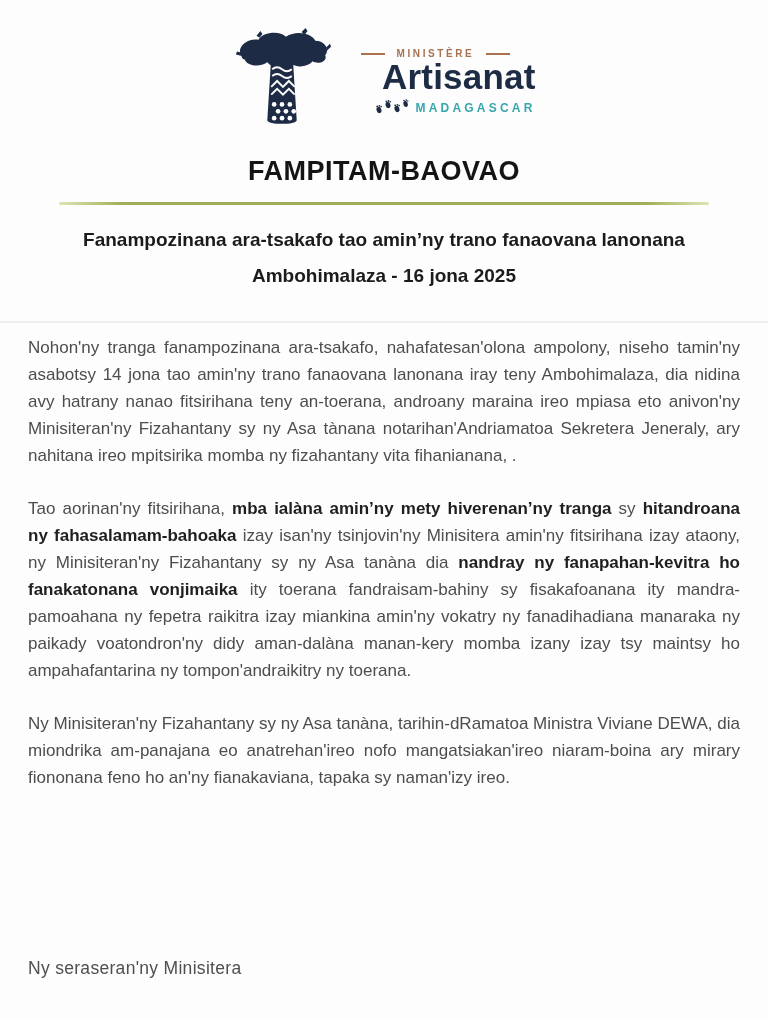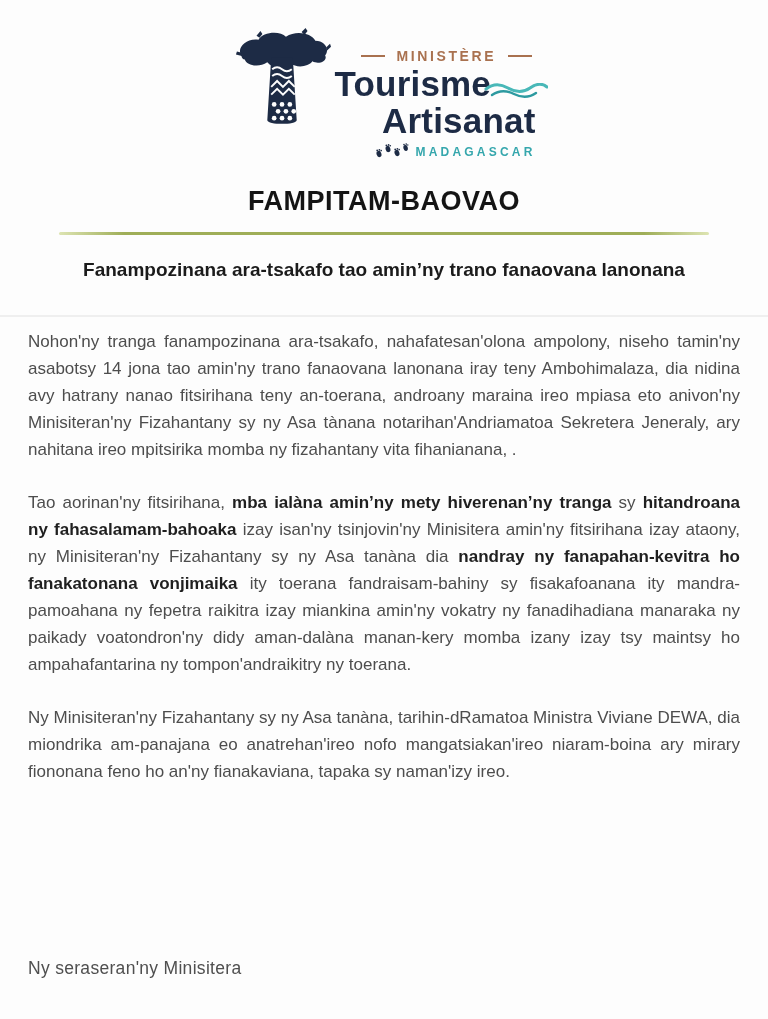--- a/index.html
+++ b/index.html
@@ -13,21 +13,21 @@
   }
 
   
   .logo-wrap {
     display:flex; justify-content:center; align-items:flex-start;
     padding-top:28px; gap:4px;
   }
   .lockup { padding-top:20px; }
   .ministere-row {
     display:flex; align-items:center; gap:12px;
-    color:#a9714f; font-size:14px; font-weight:bold; letter-spacing:2.6px;
+    color:#a9714f; font-size:10px; font-weight:bold; letter-spacing:2.6px;
     padding-left:26px;
   }
   .dash { width:24px; height:0; border-top:2px solid #a9714f; }
   .tourisme {
     position:relative;
     font-size:35px; font-weight:bold; color:#1d2b45;
     line-height:1.05; letter-spacing:0.2px; margin-top:2px;
   }
   .wave { position:absolute; right:-12px; bottom:-3px; }
   .artisanat {
@@ -109,29 +109,20 @@
         </g>
       </svg>
     </span>
 
     <div class="lockup">
       <div class="ministere-row">
         <span class="dash"></span>
         <span>MINISTÈRE</span>
         <span class="dash"></span>
       </div>
-      <div class="tourisme">
-        <span>Tourisme</span>
-        <span class="wave">
-          <svg width="64" height="16" viewBox="0 0 64 16">
-            <path d="M2,6 Q12,-2 24,5 T46,5 T63,4" stroke="#49b8b8" stroke-width="3" fill="none" stroke-linecap="round"></path>
-            <path d="M8,12 Q18,5 30,11 T52,10" stroke="#2d9aa0" stroke-width="2.4" fill="none" stroke-linecap="round"></path>
-          </svg>
-        </span>
-      </div>
       <div class="artisanat">
         <span>Artisanat</span>
       </div>
       <div class="madagascar-row">
         <span>
           <svg width="34" height="16" viewBox="0 0 34 16">
             <g fill="#1d2b45">
               <ellipse cx="4" cy="12" rx="2.4" ry="3.2" transform="rotate(-18 4 12)"></ellipse>
               <circle cx="2.2" cy="8.4" r="0.9"></circle>
                 <circle cx="4.4" cy="7.8" r="0.9"></circle>
@@ -155,20 +146,21 @@
       </div>
     </div>
   </div>
 
   <div class="title">FAMPITAM-BAOVAO</div>
 
   <div class="divider-olive"></div>
 
   <div class="subtitle">
     <div>Fanampozinana ara-tsakafo tao amin’ny trano fanaovana lanonana</div>
+    <div>Ambohimalaza - 16 jona 2025</div>
   </div>
 
   <div class="divider-gray"></div>
 
   <div class="body">
     <p><span>Nohon'ny tranga fanampozinana ara-tsakafo, nahafatesan'olona ampolony, niseho tamin'ny asabotsy 14 jona tao amin'ny trano fanaovana lanonana iray teny Ambohimalaza, dia nidina avy hatrany nanao fitsirihana teny an-toerana, androany maraina ireo mpiasa eto anivon'ny Minisiteran'ny Fizahantany sy ny Asa tànana notarihan'Andriamatoa Sekretera Jeneraly, ary nahitana ireo mpitsirika momba ny fizahantany vita fihanianana, .</span></p>
 
 
     <p><span>Tao aorinan'ny fitsirihana, </span><b>mba ialàna amin’ny mety hiverenan’ny tranga</b><span> sy </span><b>hitandroana ny fahasalamam-bahoaka</b><span> izay isan'ny tsinjovin'ny Minisitera amin'ny fitsirihana izay ataony, ny Minisiteran'ny Fizahantany sy ny Asa tanàna dia </span><b>nandray ny fanapahan-kevitra ho fanakatonana vonjimaika</b><span> ity toerana fandraisam-bahiny sy fisakafoanana ity mandra-pamoahana ny fepetra raikitra izay miankina amin'ny vokatry ny fanadihadiana manaraka ny paikady voatondron'ny didy aman-dalàna manan-kery momba izany izay tsy maintsy ho ampahafantarina ny tompon'andraikitry ny toerana.</span></p>
 

